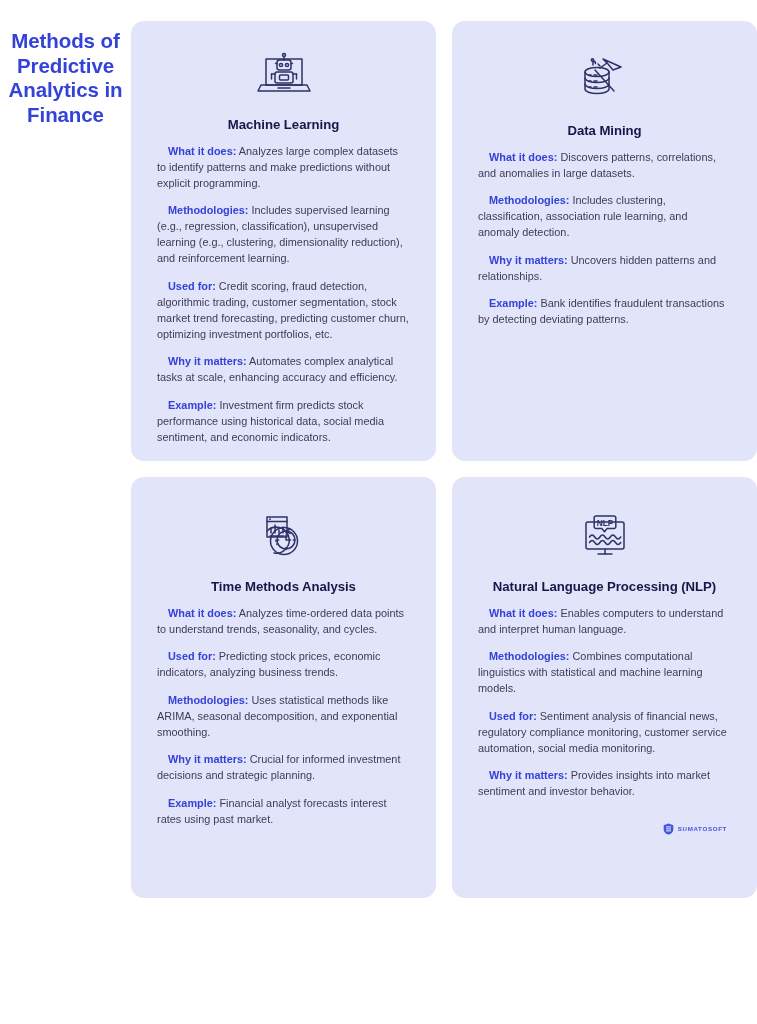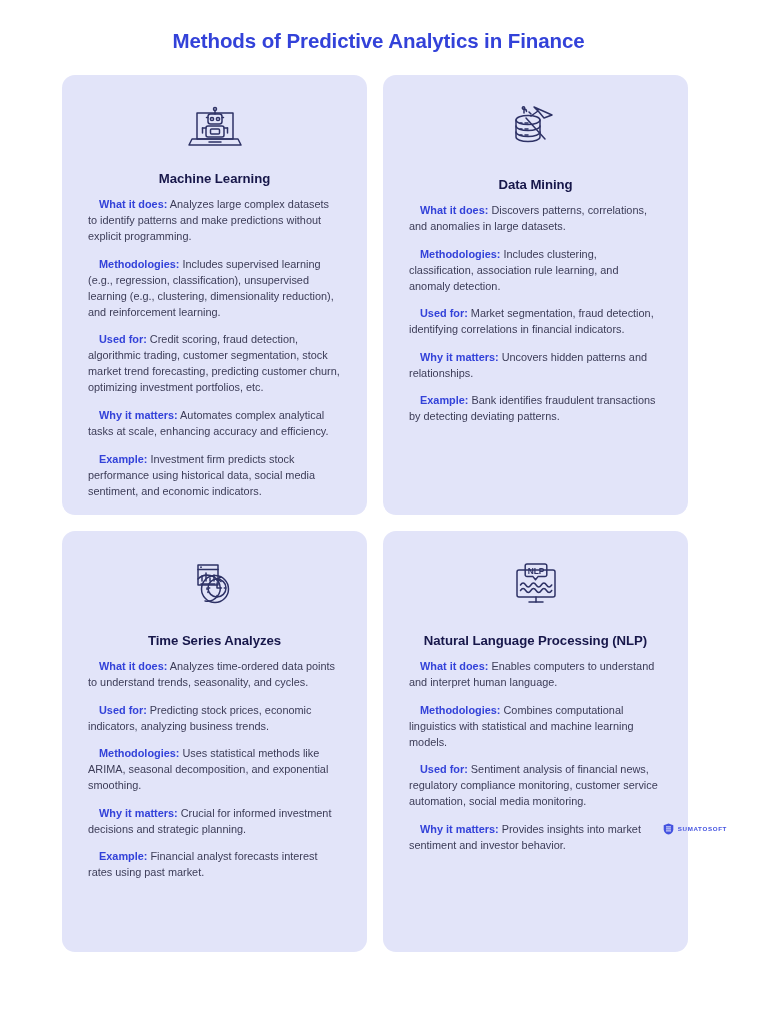--- a/index.html
+++ b/index.html
@@ -14,21 +14,21 @@
     overflow: hidden;
     position: relative;
   }
 
   .page {
     width: 757px;
     height: 852px;
     box-sizing: border-box;
     position: relative;
     display: flex;
-    flex-direction: column;
+    flex-direction: row;
   }
 
   .page-title {
     text-align: center;
     color: #3342d9;
     font-size: 20.5px;
     font-weight: bold;
     letter-spacing: -0.1px;
     margin: 0;
     padding-top: 29px;
@@ -54,21 +54,21 @@
     box-sizing: border-box;
     padding: 19px 26px 18px 26px;
     display: flex;
     flex-direction: column;
     overflow: hidden;
   }
 
   .card-icon {
     display: flex;
     justify-content: center;
-    align-items: flex-start;
+    align-items: flex-end;
     height: 58px;
     margin-top: 7px;
     margin-bottom: 0;
   }
   .card-icon svg {
     display: block;
   }
 
   .card-title {
     text-align: center;
@@ -182,21 +182,20 @@
 
           <path d="M16 8 v4 M16 8 c1.5 0 2.5 1 2.5 2.5"></path>
           <circle cx="15.5" cy="7" r="1.2"></circle>
           <path d="M21 11 l2 2"></path>
         </svg>
       </div>
       <h2 class="card-title">Data Mining</h2>
       <div class="card-body">
         <p class="para"><span class="lbl">What it does:</span><span> Discovers patterns, correlations, and anomalies in large datasets.</span></p>
         <p class="para"><span class="lbl">Methodologies:</span><span> Includes clustering, classification, association rule learning, and anomaly detection.</span></p>
-        <p class="para"><span class="lbl">Used for:</span><span> Market segmentation, fraud detection, identifying correlations in financial indicators.</span></p>
         <p class="para"><span class="lbl">Why it matters:</span><span> Uncovers hidden patterns and relationships.</span></p>
         <p class="para"><span class="lbl">Example:</span><span> Bank identifies fraudulent transactions by detecting deviating patterns.</span></p>
       </div>
     </div>
 
     <div class="card">
       <div class="card-icon">
         <svg width="56" height="52" viewBox="0 0 56 52" fill="none" stroke="#2e3266" stroke-width="1.5" stroke-linecap="round" stroke-linejoin="round">
 
           <path d="M11 8 h20 v20 h-20 z"></path>
@@ -210,21 +209,21 @@
 
           <circle cx="30" cy="31" r="9"></circle>
           <path d="M30 26 v5 h4.5"></path>
           <path d="M30 22.5 v1.2 M30 38.5 v1.2 M21.5 31 h1.2 M37.3 31 h1.2"></path>
 
           <path d="M20 31 a10 10 0 0 0 1 4.5" stroke-dasharray="1.5 2.5"></path>
 
           <circle cx="28" cy="32" r="13.5"></circle>
         </svg>
       </div>
-      <h2 class="card-title">Time Series Analyzes</h2>
+      <h2 class="card-title">Time Methods Analysis</h2>
       <div class="card-body">
         <p class="para"><span class="lbl">What it does:</span><span> Analyzes time-ordered data points to understand trends, seasonality, and cycles.</span></p>
         <p class="para"><span class="lbl">Used for:</span><span> Predicting stock prices, economic indicators, analyzing business trends.</span></p>
         <p class="para"><span class="lbl">Methodologies:</span><span> Uses statistical methods like ARIMA, seasonal decomposition, and exponential smoothing.</span></p>
         <p class="para"><span class="lbl">Why it matters:</span><span> Crucial for informed investment decisions and strategic planning.</span></p>
         <p class="para"><span class="lbl">Example:</span><span> Financial analyst forecasts interest rates using past market.</span></p>
       </div>
     </div>
 
     <div class="card">

